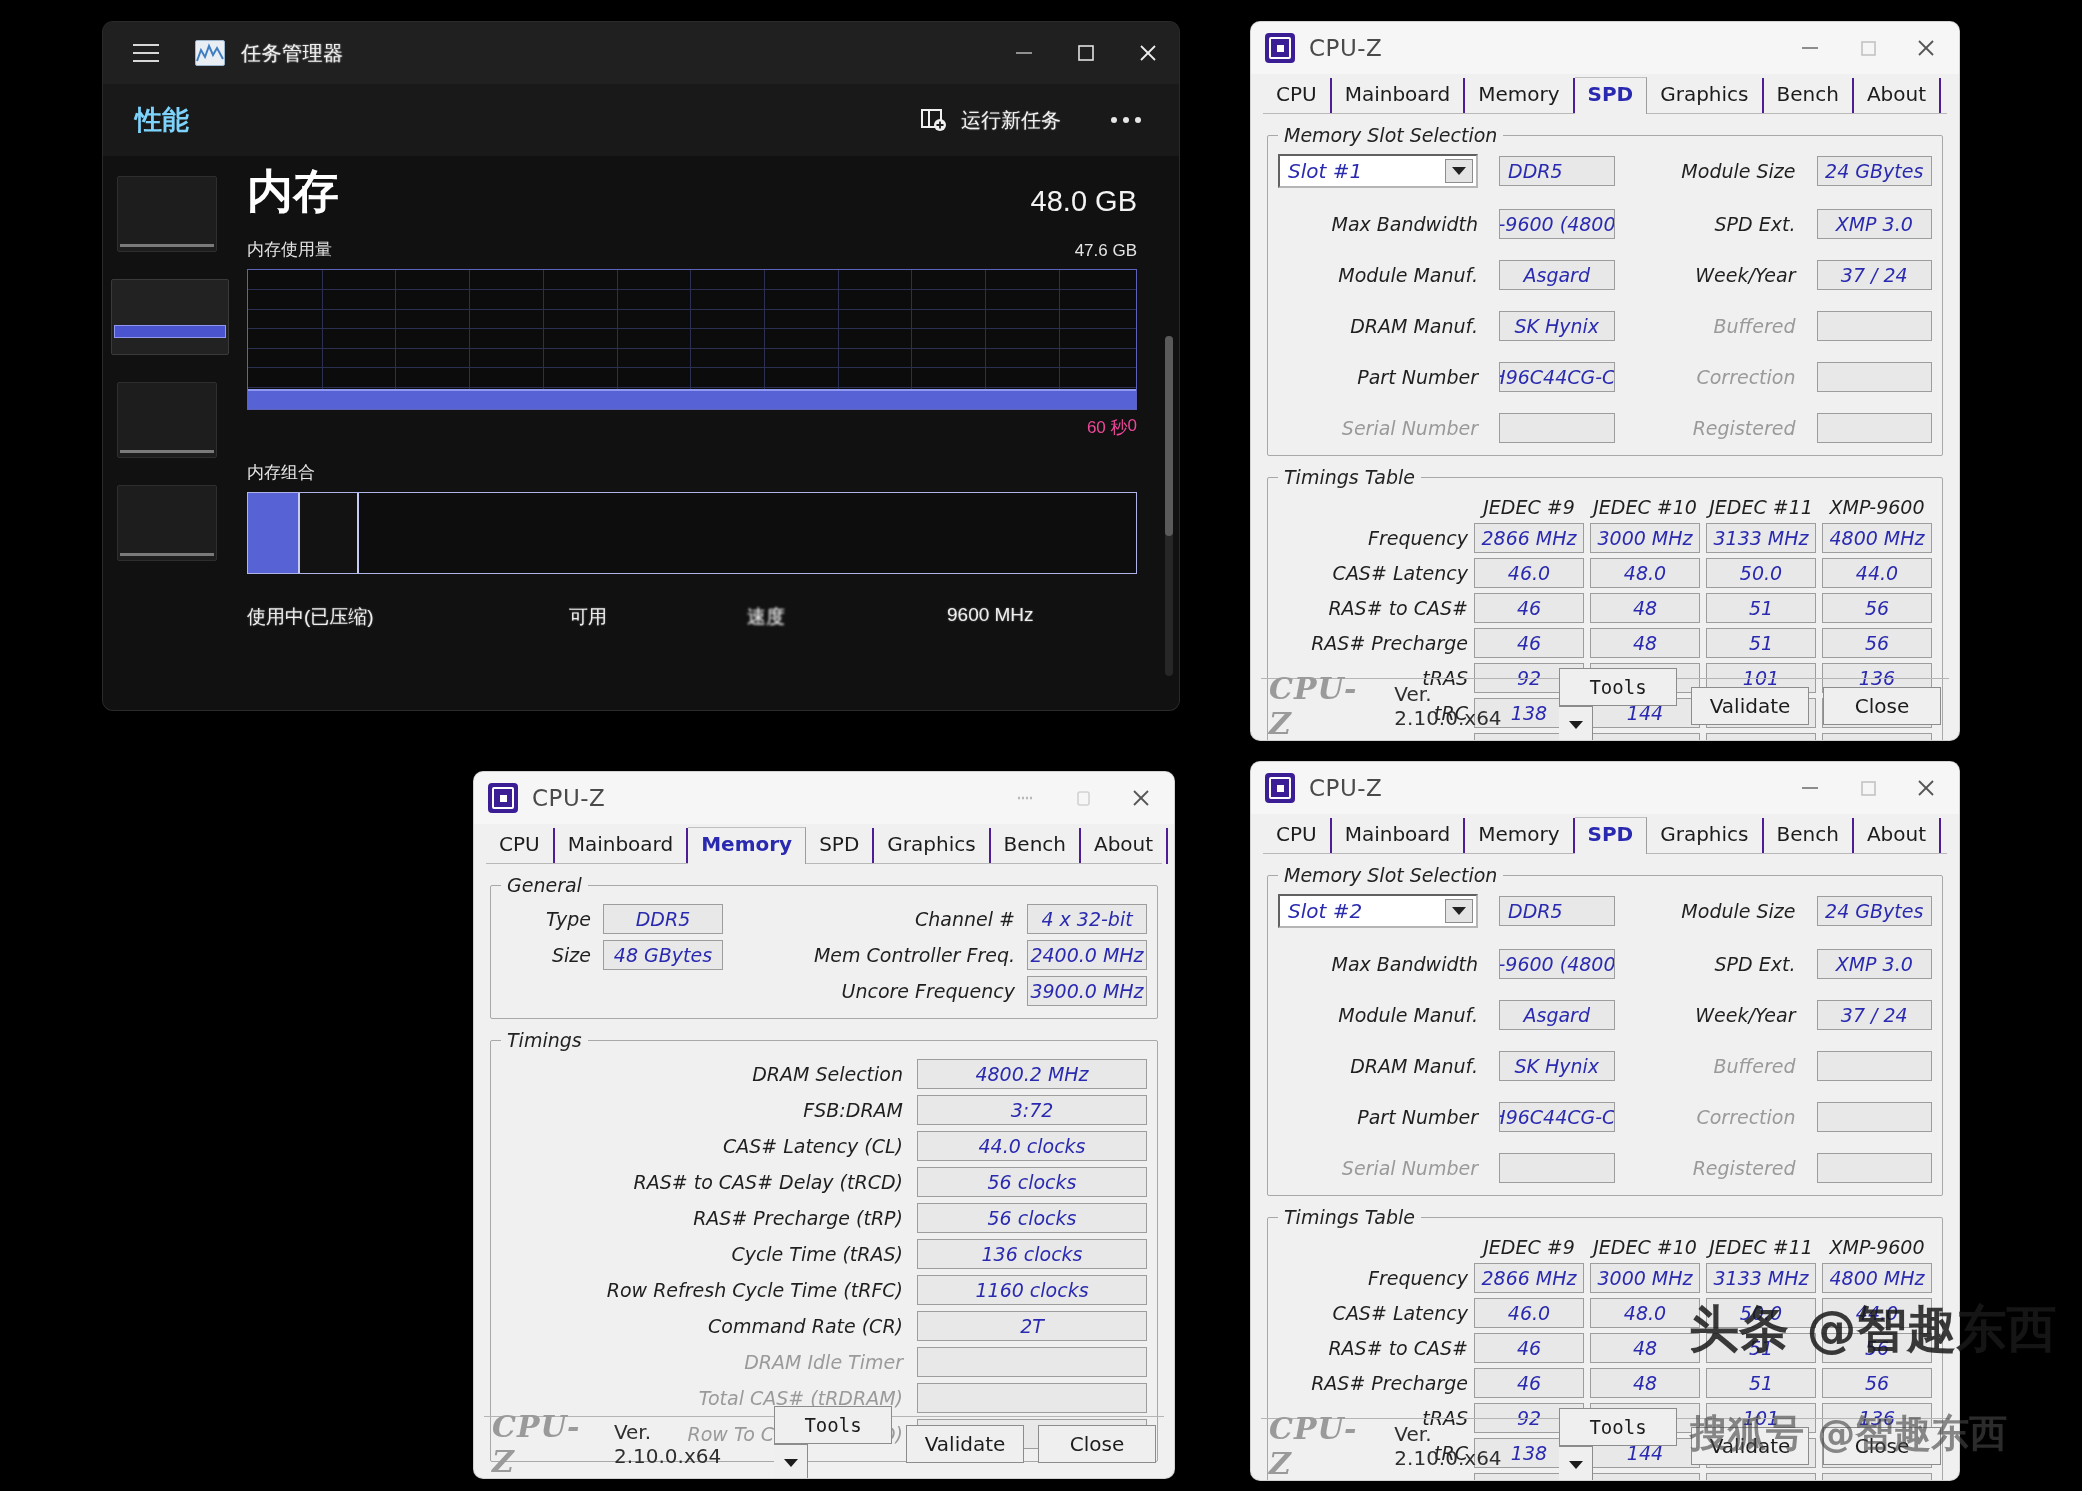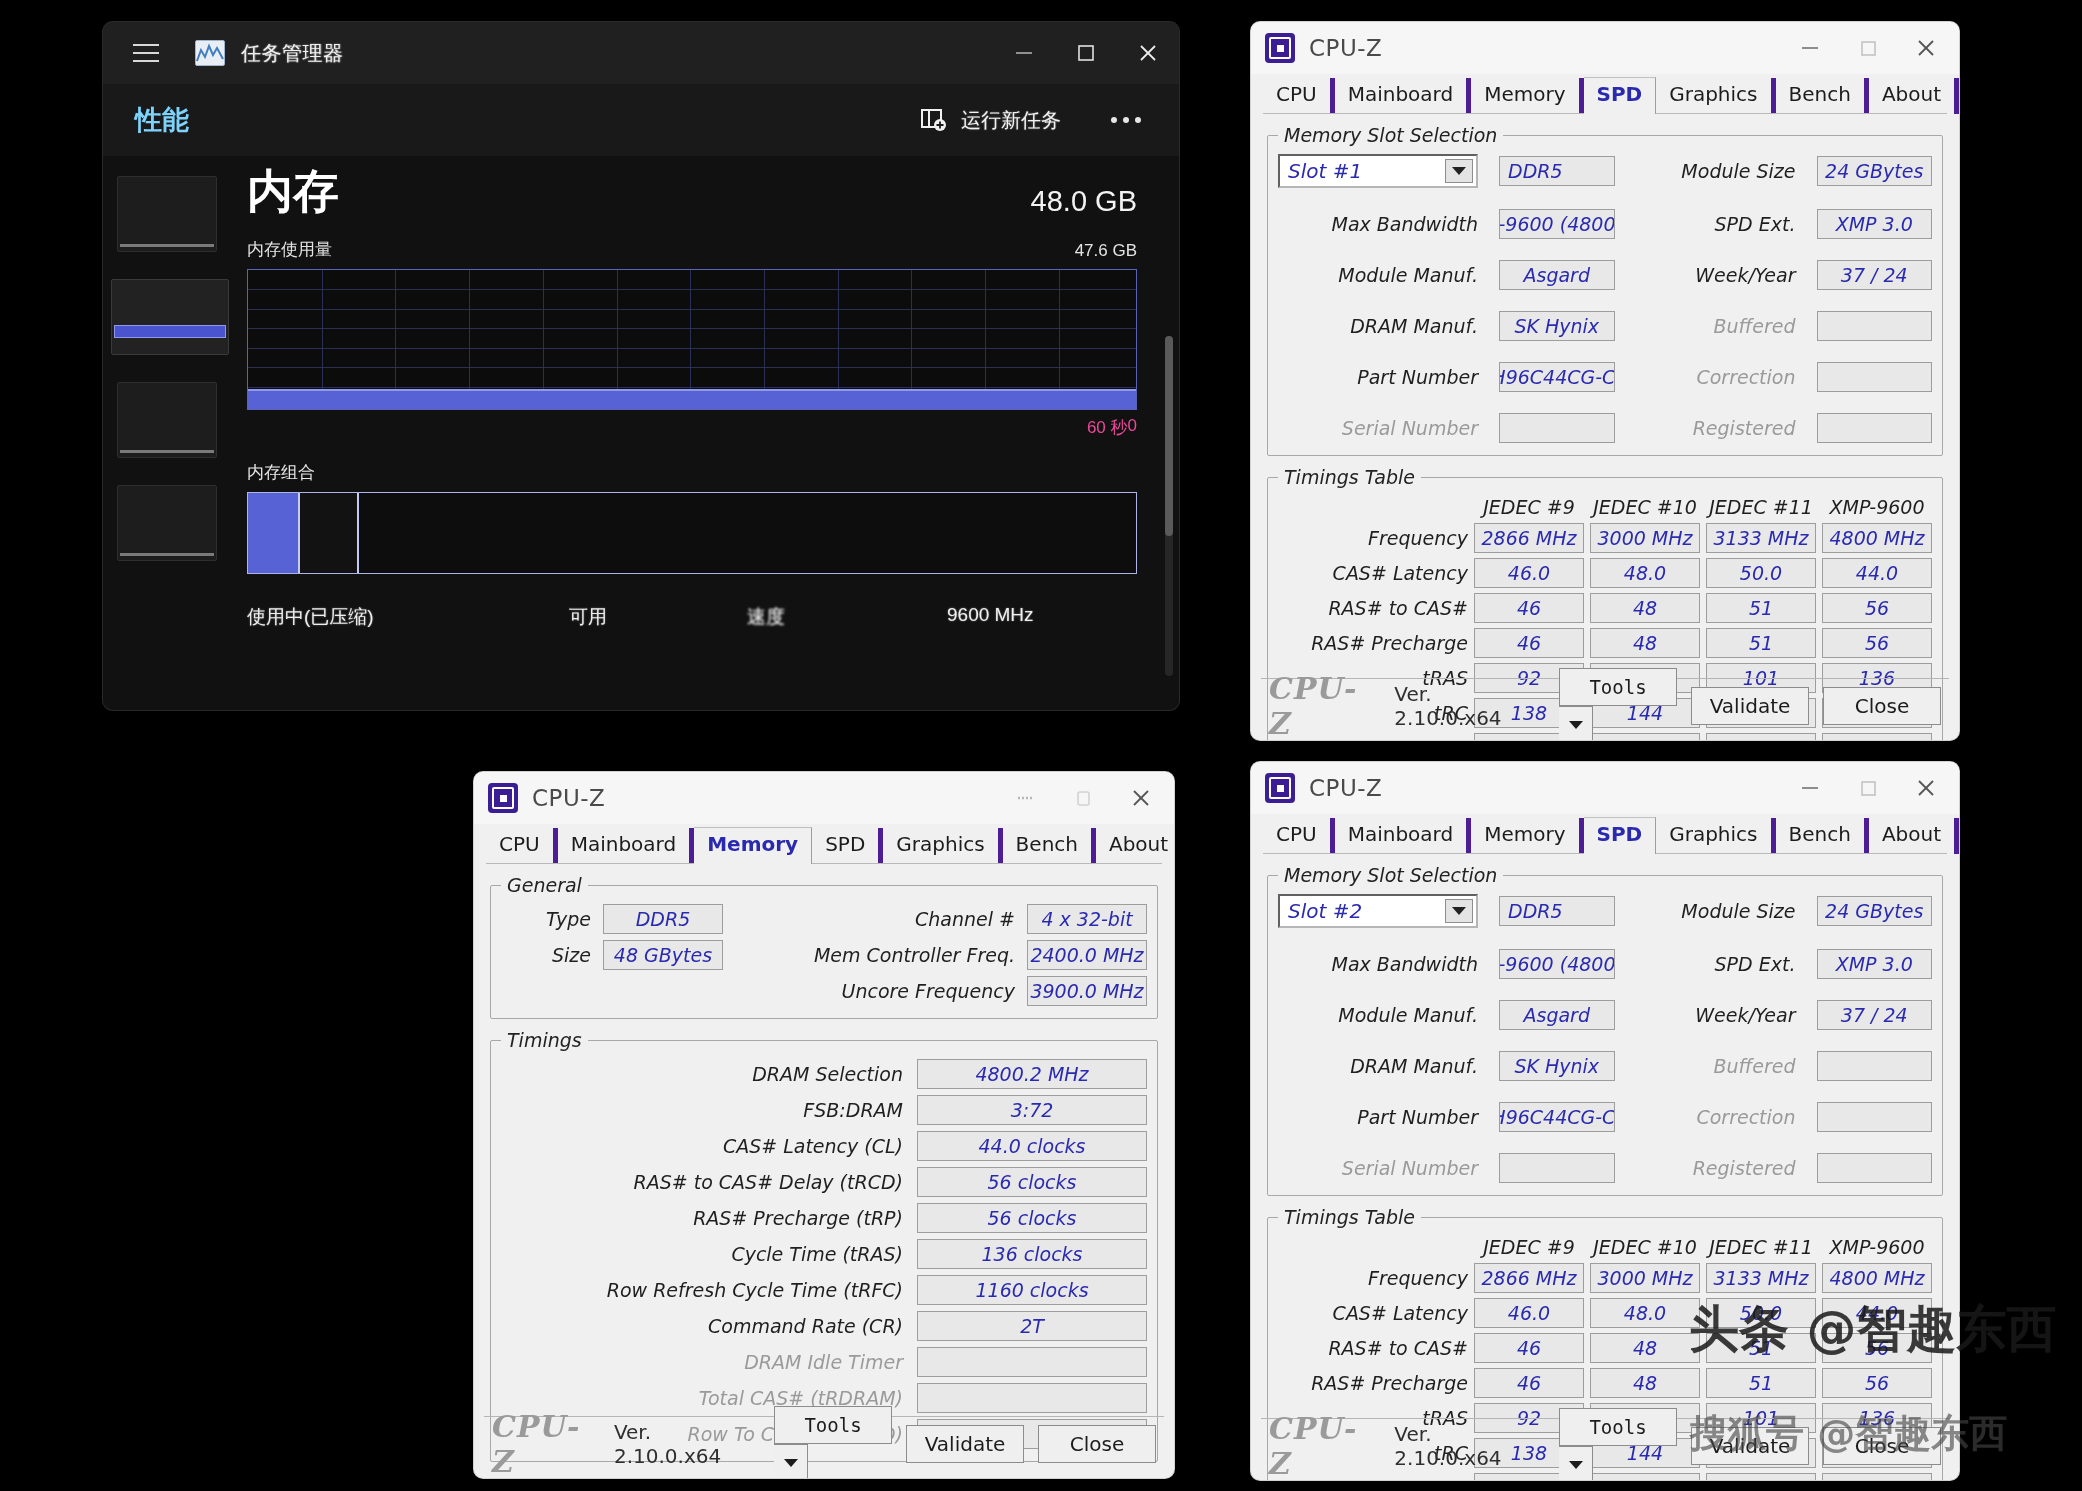--- a/index.html
+++ b/index.html
@@ -78,21 +78,21 @@
   .cz-title { height: 52px; background: #f6f6f6; display: flex; align-items: center; padding-left: 14px; position: relative; }
   .cz-logo { width: 30px; height: 30px; background: #3b1e96; border-radius: 4px; position: relative; display: flex; align-items: center; justify-content: center; }
   .cz-logo::before { content: ""; width: 18px; height: 18px; border: 2px solid #ffffff; border-radius: 2px; }
   .cz-logo::after { content: ""; position: absolute; width: 7px; height: 7px; background: #ffffff; }
   .cz-name { margin-left: 14px; font-size: 23px; color: #4a4a4a; letter-spacing: .5px; }
   .cz-wctrls { position: absolute; right: 4px; top: 0; height: 52px; display: flex; align-items: center; }
   .cz-wbtn { width: 58px; height: 52px; display: flex; align-items: center; justify-content: center; color: #5a5a5a; }
 
   .cz-tabs { display: flex; align-items: flex-end; padding: 0 12px; height: 40px; position: relative; }
   .cz-tabs::after { content: ""; position: absolute; left: 12px; right: 12px; bottom: 0; height: 1px; background: #b9b9b9; }
-  .cz-tab { font-size: 20px; color: #1c1c1c; padding: 4px 13px 8px 13px; border-right: 5px solid #4c1d95; position: relative; white-space: nowrap; }
+  .cz-tab { font-size: 20px; color: #1c1c1c; padding: 4px 13px 8px 13px; border-right: 2px solid #4c1d95; position: relative; white-space: nowrap; }
   .cz-tab:last-child { }
   .cz-tab.active { color: #2a2ab0; font-weight: bold; background: #f0f0f0; border-right: 1px solid #9d9d9d;
     border-top: 1px solid #c0c0c0; z-index: 2; }
   .cz-tab.active::after { content: ""; position: absolute; left: 0; right: 0; bottom: -1px; height: 2px; background: #f0f0f0; z-index: 3; }
 
   .cz-body { padding: 10px 16px 0 16px; }
   fieldset.grp { border: 1px solid #a8a8a8; border-radius: 2px; padding: 8px 10px 12px 10px; margin-bottom: 10px; font-style: italic; }
   fieldset.grp > legend { font-size: 19px; color: #222; padding: 0 6px; }
 
   .fld { background: #e8e8e8; border: 1px solid #9d9d9d; height: 30px; display: flex; align-items: center;

